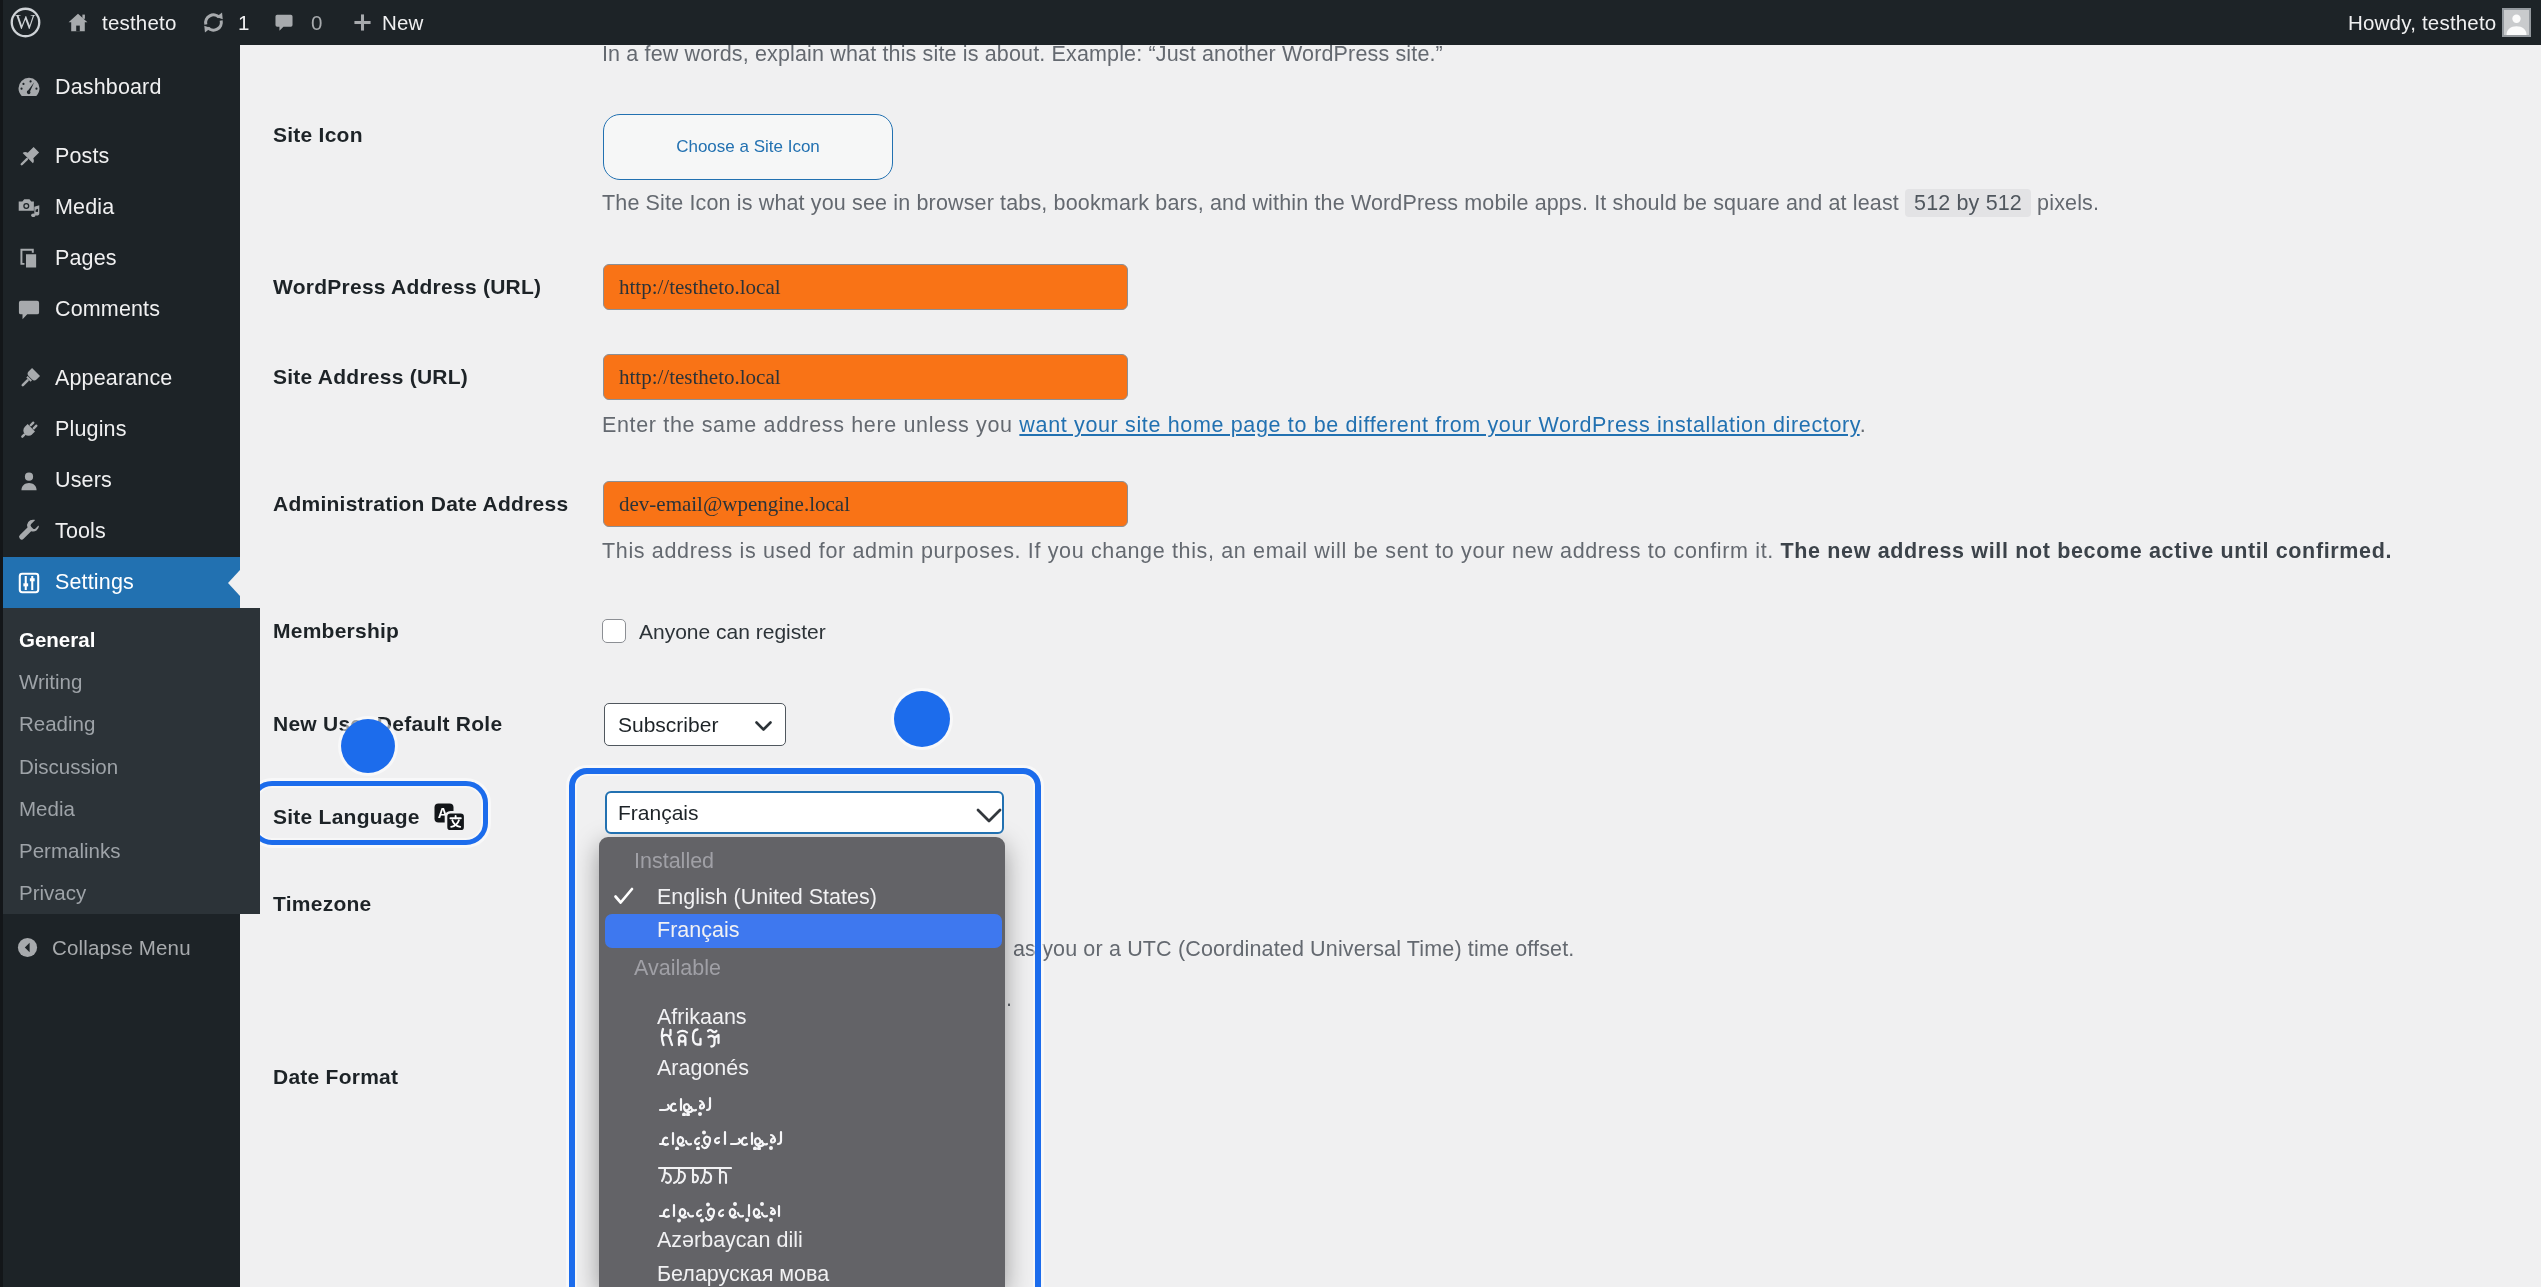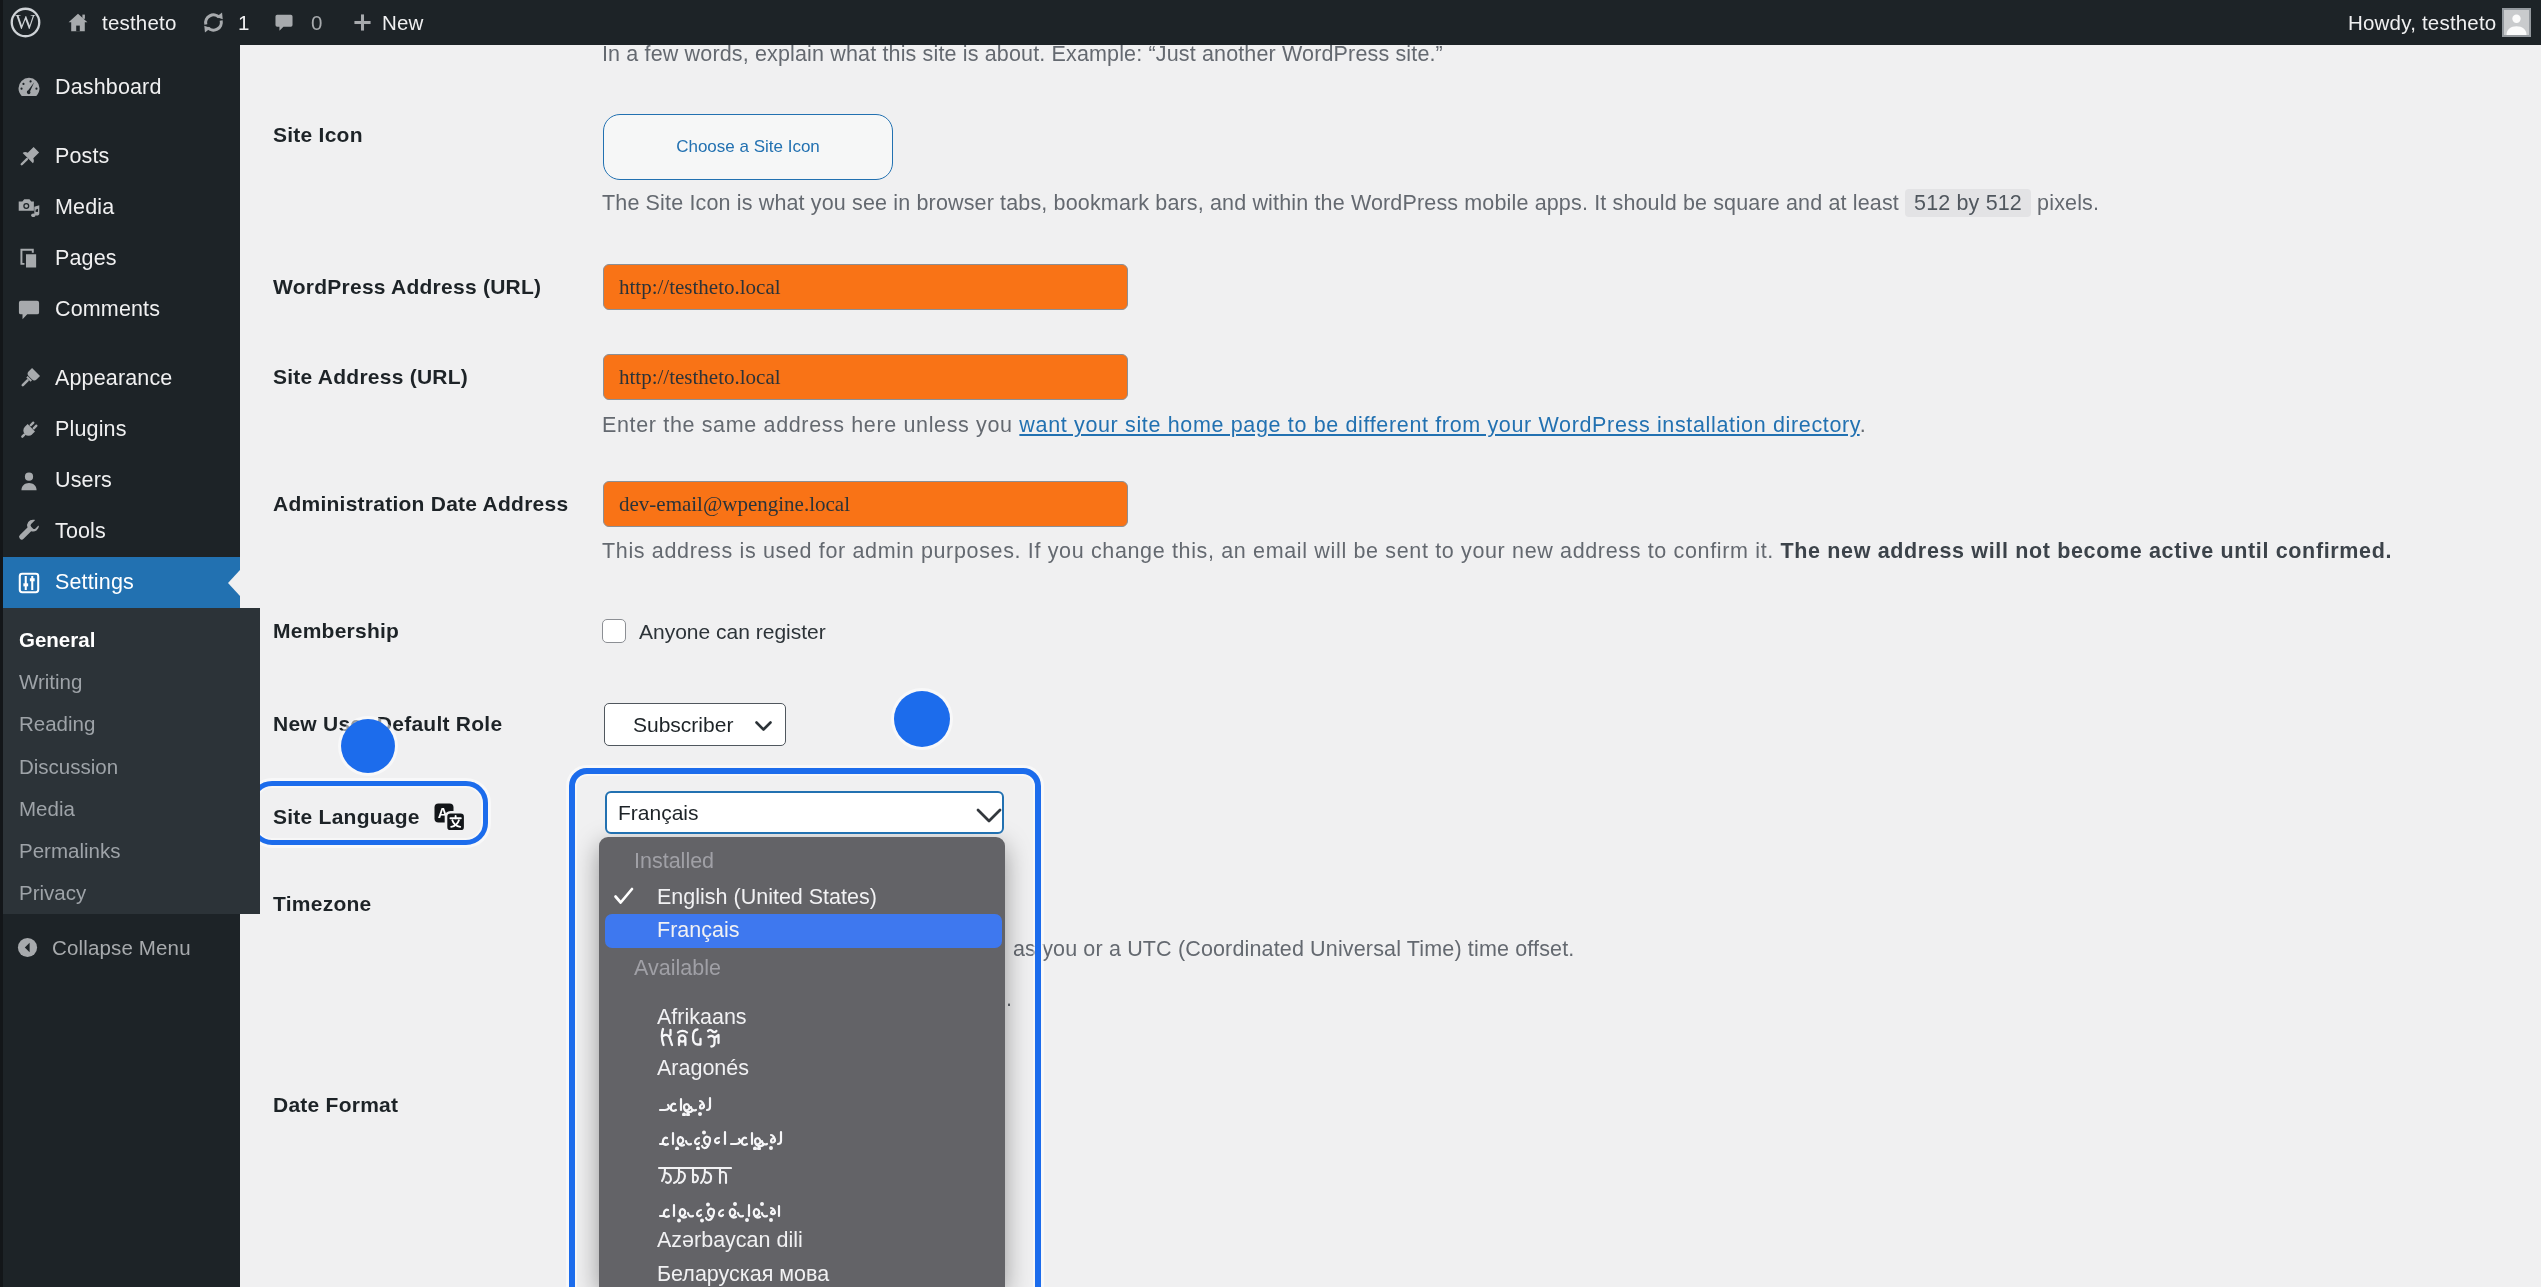--- a/index.html
+++ b/index.html
@@ -46,21 +46,21 @@
 
   <div class="lbl" style="left:273px;top:492px">Administration Date Address</div>
   <div class="inp" style="left:603px;top:481px;width:525px;height:46px">dev-email@wpengine.local</div>
   <div class="desc" style="left:602px;top:538px;letter-spacing:.65px">This address is used for admin purposes. If you change this, an email will be sent to your new address to confirm it. <b style="color:#3c434a">The new address will not become active until confirmed.</b></div>
 
   <div class="lbl" style="left:273px;top:619px">Membership</div>
   <div class="abs" style="left:602px;top:619px;width:24px;height:24px;box-sizing:border-box;border:1.5px solid #8c8f94;border-radius:5px;background:#fff"></div>
   <div class="abs" style="left:639px;top:620px;font-size:21px;color:#2c3338">Anyone can register</div>
 
   <div class="lbl" style="left:273px;top:712px">New User Default Role</div>
-  <div class="sel" style="left:604px;top:703px;width:182px;height:43px;border:1.5px solid #50575e;border-radius:5px;padding-left:28px">Subscriber
+  <div class="sel" style="left:604px;top:703px;width:182px;height:43px;border:1.5px solid #50575e;border-radius:5px;padding-left:13px">Subscriber
     <svg class="chev" style="left:150px;top:17px" width="17" height="11" viewBox="0 0 17 11">
         <path d="M1.5 1.5l7 7 7-7" fill="none" stroke="#2c3338" stroke-width="2.6" stroke-linecap="round" stroke-linejoin="round"></path>
       </svg>
   </div>
 
   <div class="lbl" style="left:273px;top:803px">Site Language
     <svg style="vertical-align:-8px;margin-left:8px" width="32" height="29" viewBox="0 0 32 29">
       <rect x="0.5" y="0.5" width="19" height="19" rx="4" fill="#131619"></rect>
       <text x="9" y="15" font-size="14" font-weight="bold" fill="#fff" text-anchor="middle" font-family="Liberation Sans">A</text>
       <rect x="12" y="9.2" width="19.2" height="19.2" rx="4.5" fill="#131619" stroke="#f0f0f1" stroke-width="2.6"></rect>
@@ -70,21 +70,21 @@
         <path d="M18.3 17.3c1.2 3.6 4.6 6.1 7.9 6.6"></path>
         <path d="M24.9 17.3c-1.2 3.6-4.4 6.1-7.7 6.6"></path>
       </g>
     </svg>
   </div>
 
   <div class="lbl" style="left:273px;top:892px">Timezone</div>
   <div class="desc" style="left:1013px;top:936px">as you or a UTC (Coordinated Universal Time) time offset.</div>
   <div class="desc" style="left:1006px;top:986px">.</div>
 
-  <div class="lbl" style="left:273px;top:1093px">Date Format</div>
+  <div class="lbl" style="left:273px;top:1065px">Date Format</div>
 
   <div class="sel" style="left:605px;top:791px;width:399px;height:43px;border:2.5px solid #2271b1;border-radius:6px;padding-left:11px;z-index:11">Français
     <svg class="chev" style="left:369px;top:15px" width="26" height="15" viewBox="0 0 26 15">
         <path d="M2 2l11 11L24 2" fill="none" stroke="#33383d" stroke-width="2.8" stroke-linecap="round" stroke-linejoin="round"></path>
       </svg>
   </div>
 </div>
 
 <div id="panel">
   <div class="gh" style="top:12px">Installed</div>

